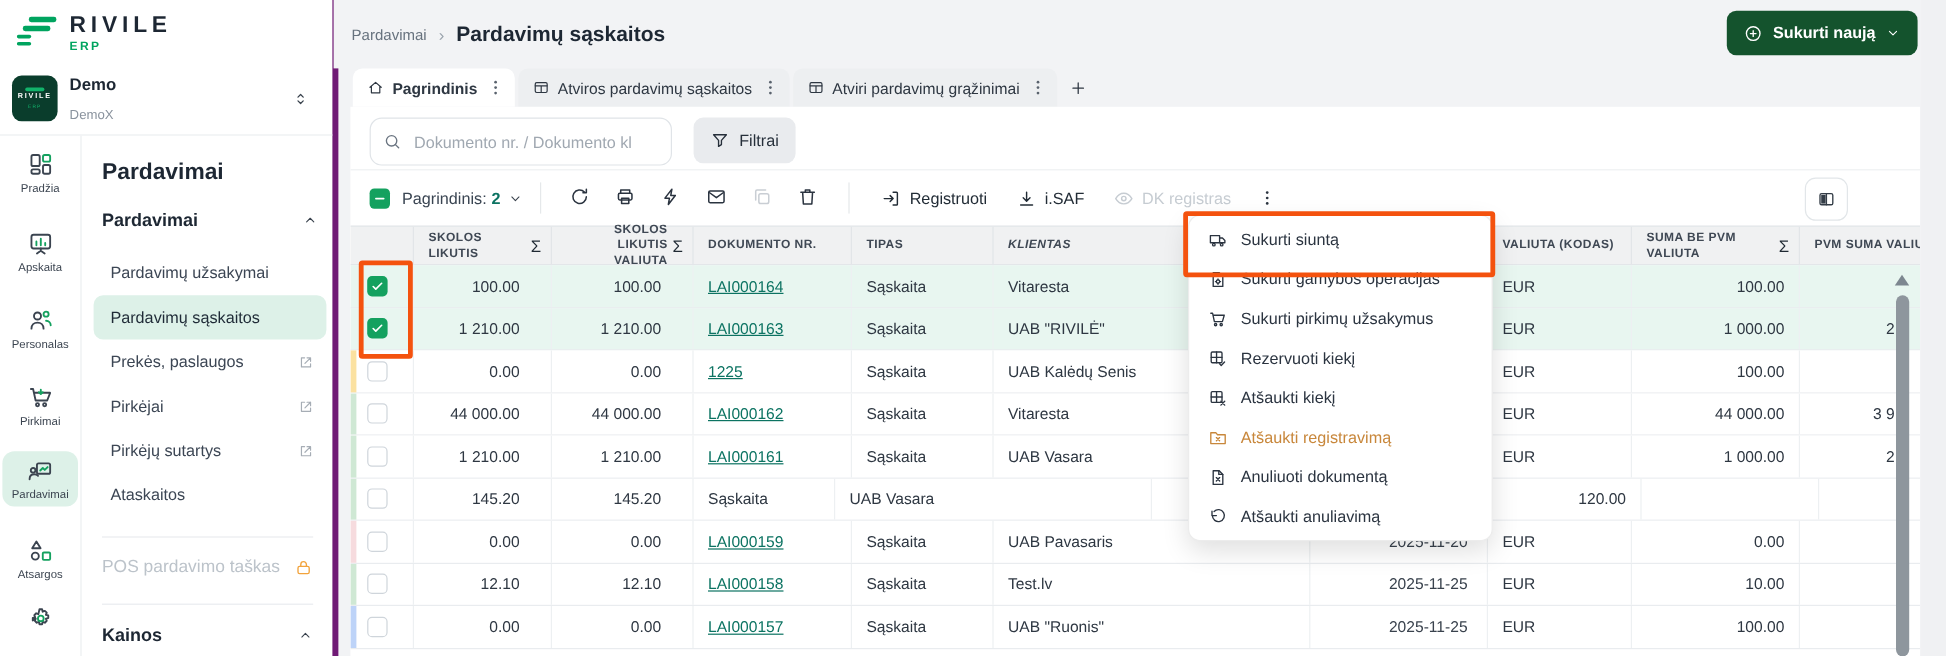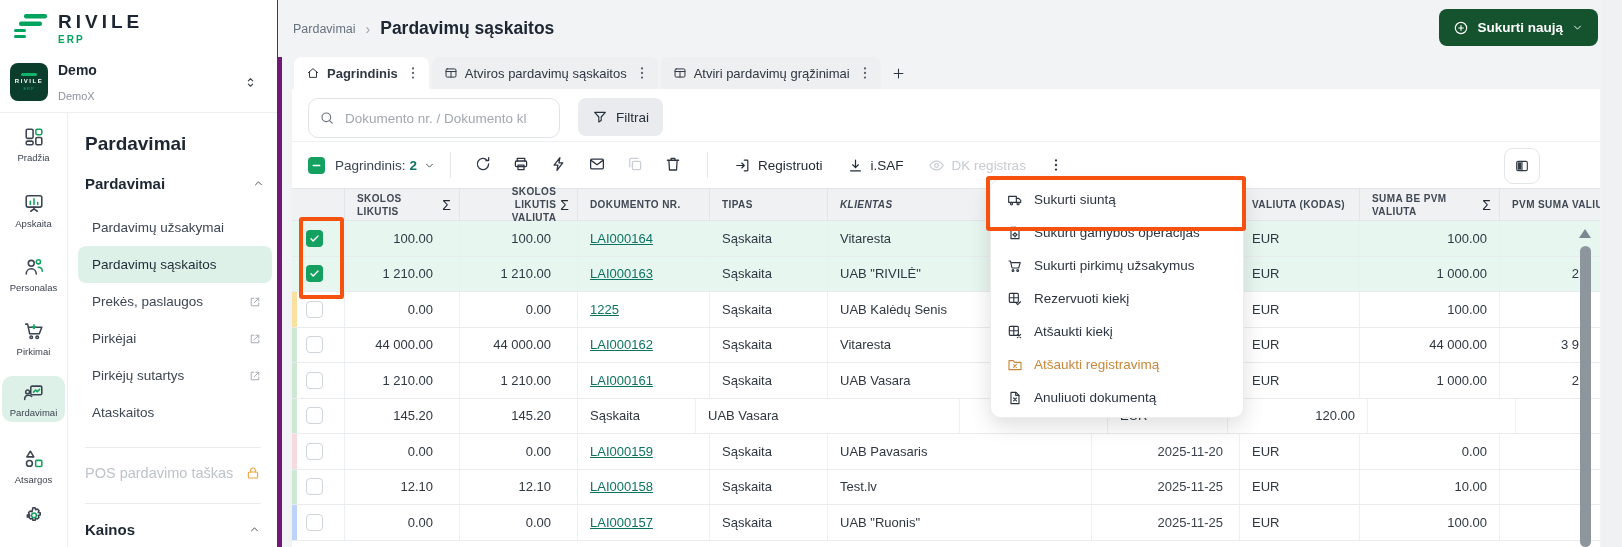--- a/index.html
+++ b/index.html
@@ -766,17 +766,26 @@
       </div>
       <div class="ctx-item">
         <span class="cic">
           <svg width="16" height="16" viewBox="0 0 24 24" fill="none" stroke="currentColor" stroke-width="1.7" stroke-linecap="round" stroke-linejoin="round">
             <path d="M6 3.5h7.5L18 8v12.5H6z"></path>
             <path d="M13 3.5V8h5M9.9 12l4.2 4.2M14.1 12l-4.2 4.2"></path>
           </svg>
         </span>
         <span>Anuliuoti dokumentą</span>
       </div>
+      <div class="ctx-item">
+        <span class="cic">
+          <svg width="16" height="16" viewBox="0 0 24 24" fill="none" stroke="currentColor" stroke-width="1.7" stroke-linecap="round" stroke-linejoin="round">
+            <path d="M4.5 4.5V10H10"></path>
+            <path d="M5 10a7.5 7.5 0 1 0 2.1-5.2"></path>
+          </svg>
+        </span>
+        <span>Atšaukti anuliavimą</span>
+      </div>
     </div>
 
   <div class="annotation anno-check"></div>
   <div class="annotation anno-menu"></div>
 </div>
 
 </body></html>

